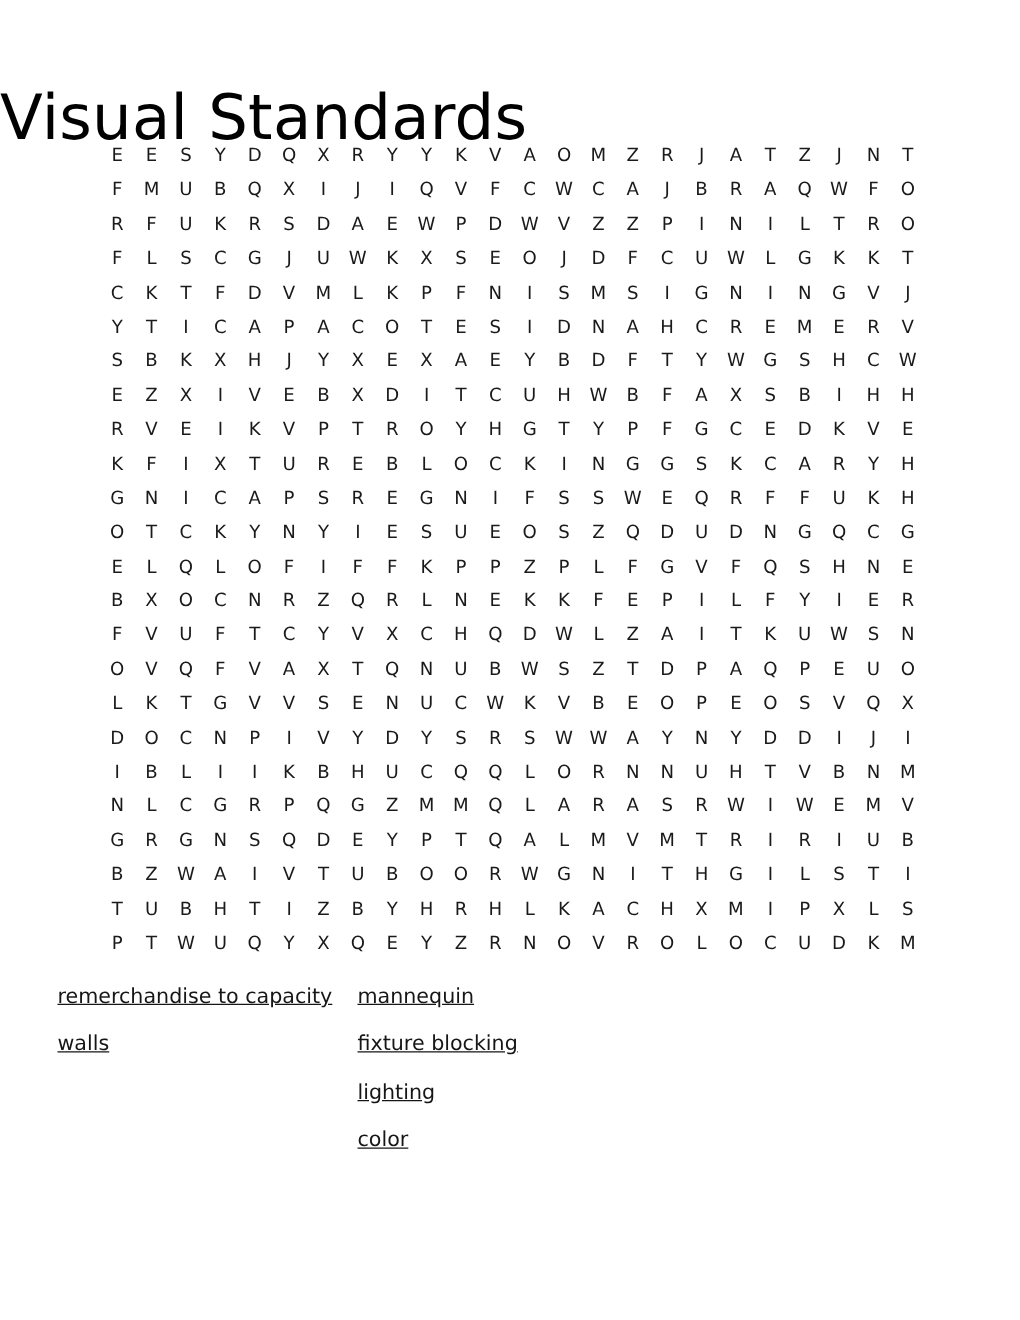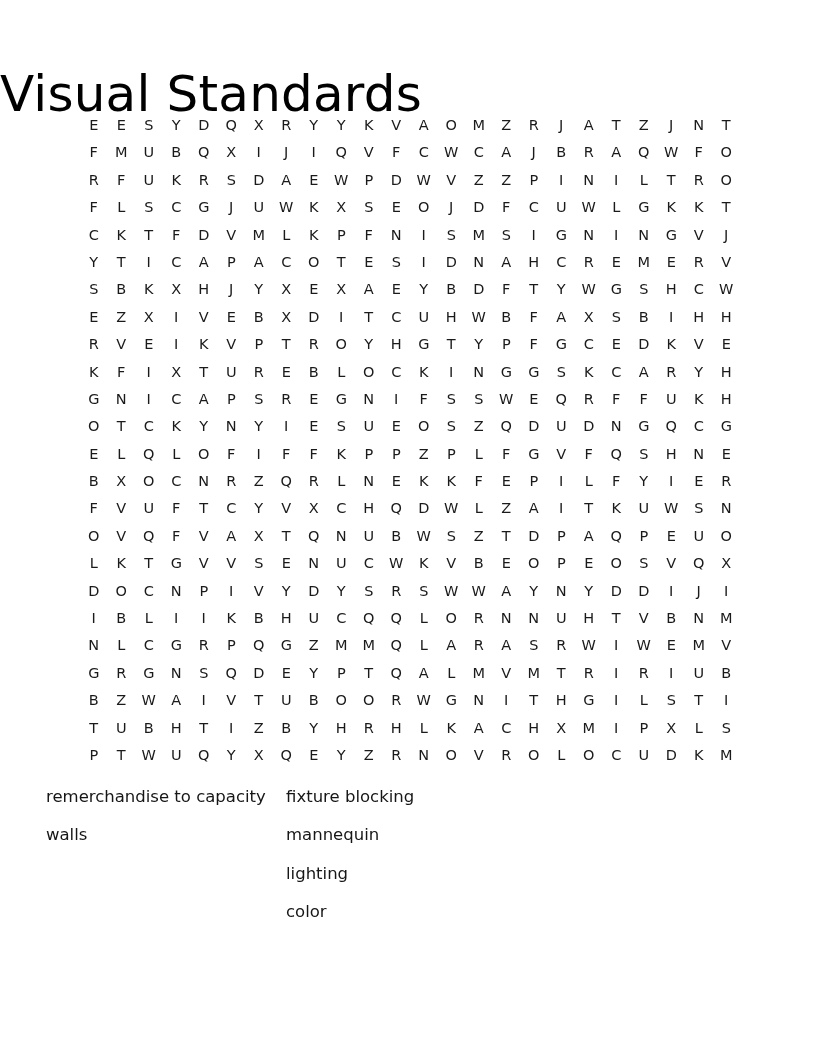--- a/index.html
+++ b/index.html
@@ -75,20 +75,21 @@
   .wordlist-col.col-1 { width: 240px; }
   .wordlist-col.col-2 { width: 240px; }
   .wordlist-item {
     height: 38.4px;
     line-height: 38.4px;
     font-family: "DejaVu Sans", sans-serif;
     font-size: 16.5px;
     font-weight: 400;
     color: #161616;
     white-space: nowrap;
+    text-decoration: underline;
   }
 </style>
 </head>
 <body>
 
 <div class="page">
 
   <h1 class="puzzle-title">Visual Standards</h1>
 
   <div class="grid">
@@ -717,20 +718,20 @@
         <span class="grid-cell">M</span>
       </div>
     </div>
 
   <div class="wordlist">
       <div class="wordlist-col col-0">
         <div class="wordlist-item">remerchandise to capacity</div>
         <div class="wordlist-item">walls</div>
       </div>
       <div class="wordlist-col col-1">
+        <div class="wordlist-item">mannequin</div>
         <div class="wordlist-item">fixture blocking</div>
-        <div class="wordlist-item">mannequin</div>
         <div class="wordlist-item">lighting</div>
         <div class="wordlist-item">color</div>
       </div>
     </div>
 
 </div>
 
 </body></html>

